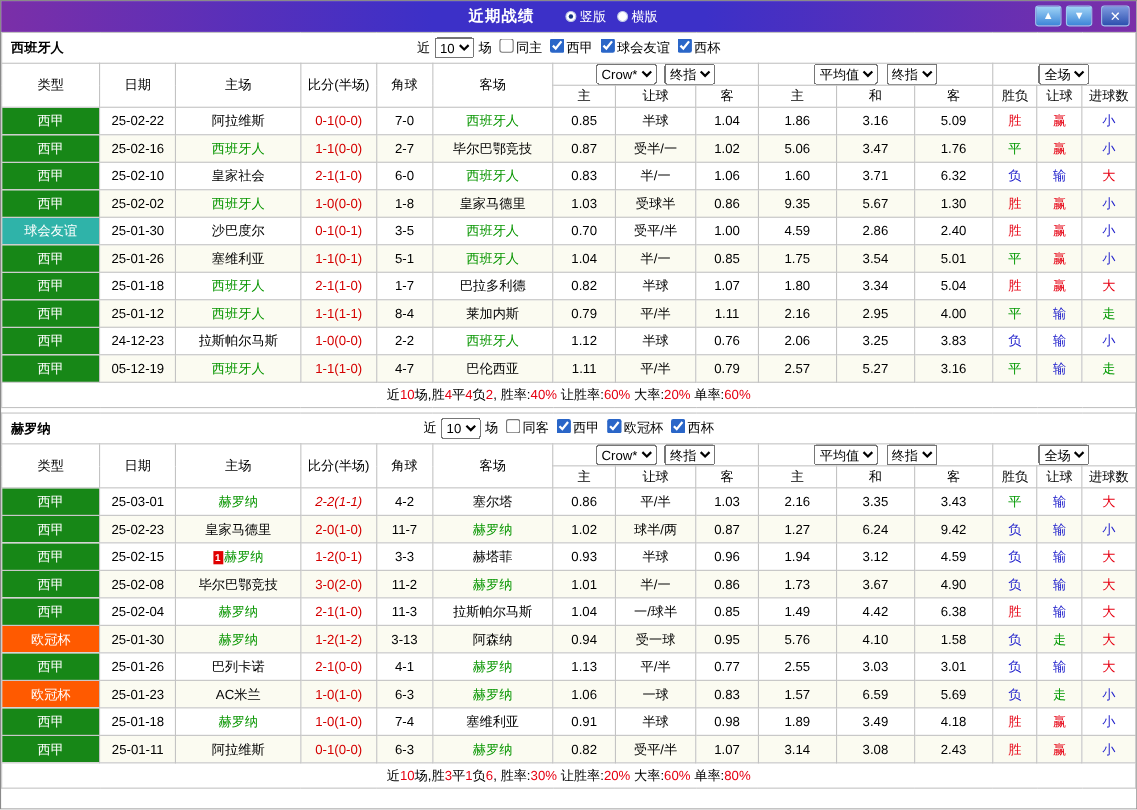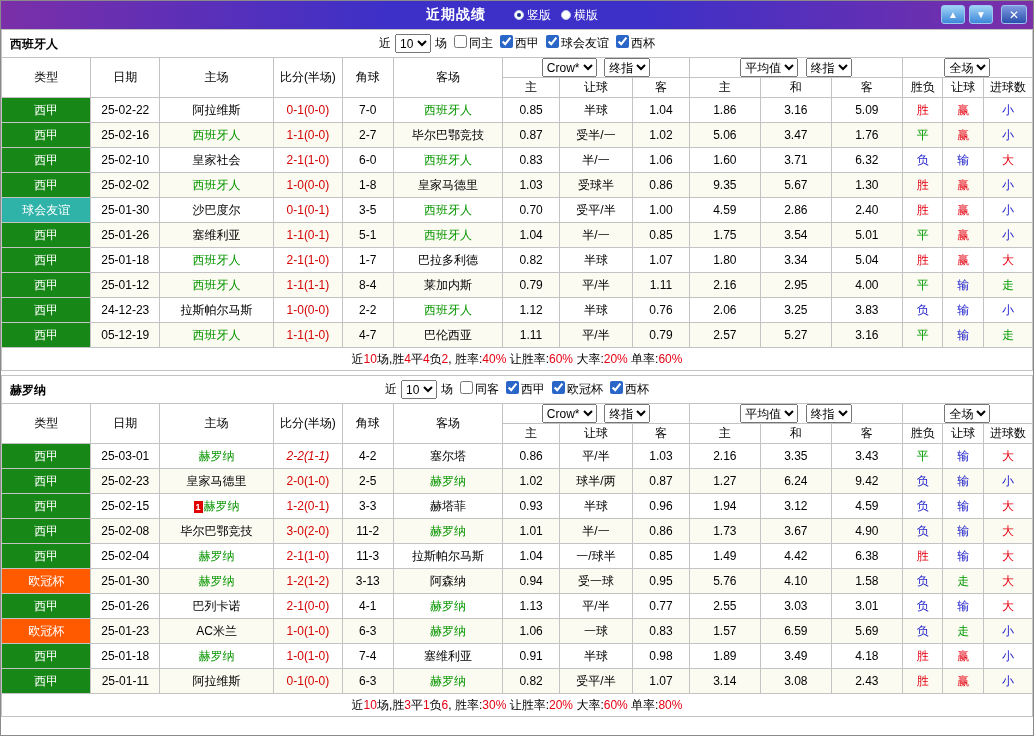--- a/index.html
+++ b/index.html
@@ -419,21 +419,21 @@
           <td class="odd">3.43</td>
           <td class="res" style="color: rgb(0, 153, 0);">平</td>
           <td class="res" style="color: rgb(34, 34, 204);">输</td>
           <td class="res" style="color: rgb(230, 0, 18);">大</td>
         </tr>
         <tr>
           <td class="league" style="color: rgb(255, 255, 255); background: rgb(23, 135, 23);">西甲</td>
           <td class="date">25-02-23</td>
           <td class="team"><span class="tname">皇家马德里</span></td>
           <td class="score" style="color: rgb(212, 0, 0);">2-0(1-0)</td>
-          <td class="corner">2-5</td>
+          <td class="corner">11-7</td>
           <td class="team"><span class="tname focal">赫罗纳</span></td>
           <td class="odd">1.02</td>
           <td class="odd">球半/两</td>
           <td class="odd">0.87</td>
           <td class="odd">1.27</td>
           <td class="odd">6.24</td>
           <td class="odd">9.42</td>
           <td class="res" style="color: rgb(34, 34, 204);">负</td>
           <td class="res" style="color: rgb(34, 34, 204);">输</td>
           <td class="res" style="color: rgb(34, 34, 204);">小</td>

